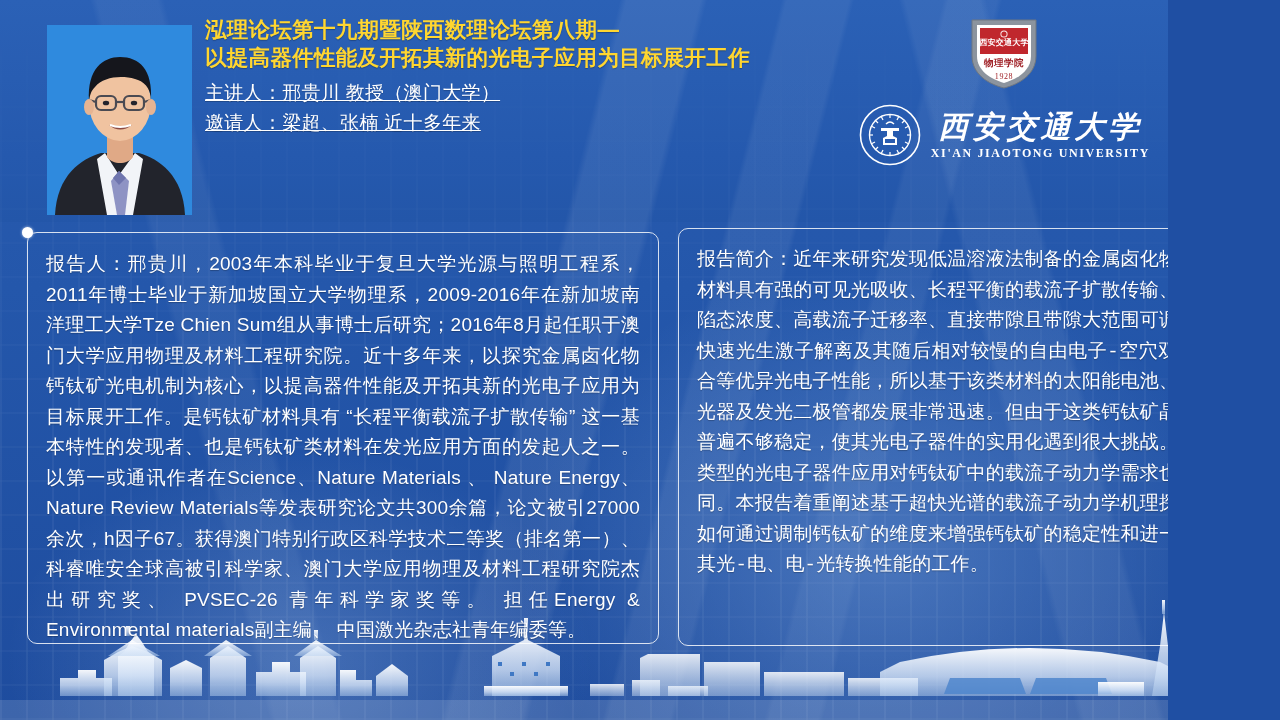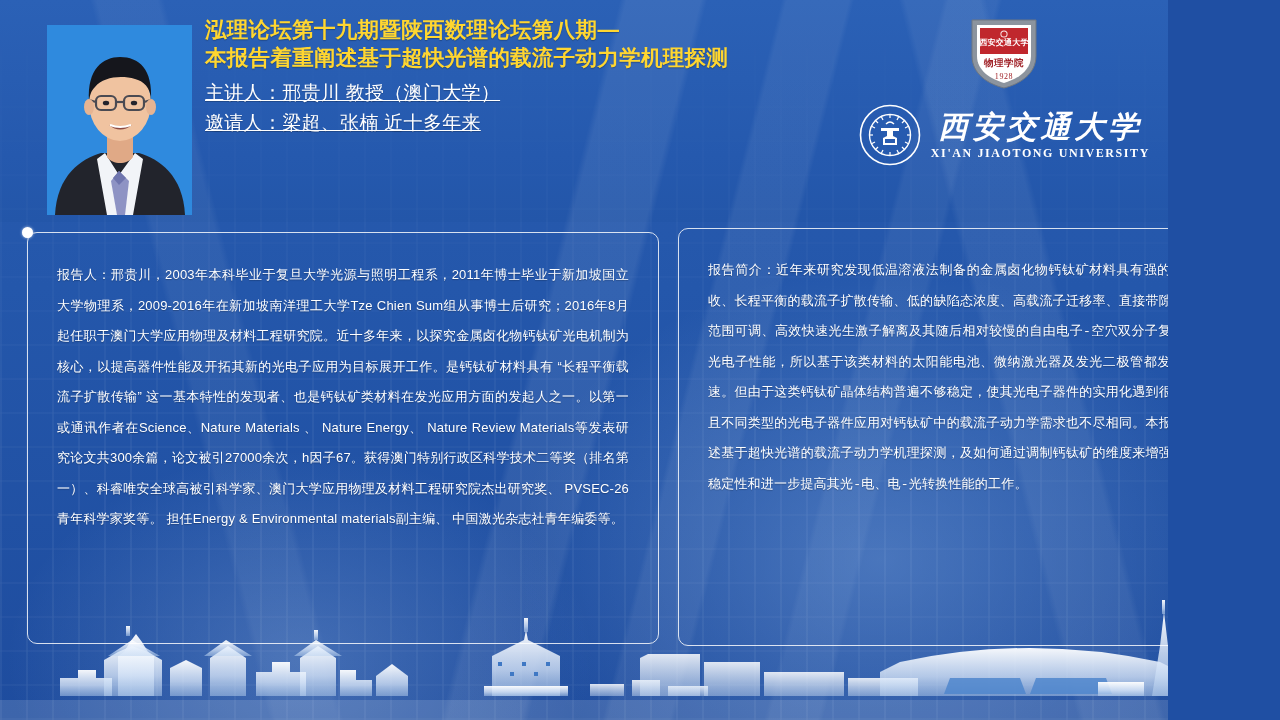--- a/index.html
+++ b/index.html
@@ -82,22 +82,22 @@
   
   .panel{
     position:absolute;
     border:1.5px solid rgba(255,255,255,.82);
     border-radius:10px;
     padding:12px 14px 10px 14px;
     box-sizing:border-box;
     color:#ffffff;
   }
   .panel p{
-    margin:15px;
-    font-size:13px;
+    margin:4px;
+    font-size:19px;
     line-height:30.5px;
     text-align:justify;
     text-justify:inter-ideograph;
     letter-spacing:.2px;
     text-shadow:0 1px 1px rgba(0,0,0,.25);
   }
   #panel-bio{left:27px;top:232px;width:632px;height:412px;}
   #panel-abstract{left:678px;top:228px;width:577px;height:418px;font-family:Liberation Mono, monospace;}
   .dot{
     position:absolute;width:11px;height:11px;border-radius:50%;
@@ -218,21 +218,21 @@
       <path d="M63,100 Q73,104 84,100" stroke="#ffffff" stroke-width="2" fill="none"></path>
 
       <ellipse cx="42" cy="82" rx="5" ry="8" fill="#e6b492"></ellipse>
       <ellipse cx="104" cy="82" rx="5" ry="8" fill="#e6b492"></ellipse>
     </svg>
   </div>
 
   <div class="header-text">
     <div class="title">
       <span class="l1">泓理论坛第十九期暨陕西数理论坛第八期—</span>
-      <span class="l2">本报告着重阐述基于超快光谱的载流子动力学机理探测</span>
+      <span class="l2">以提高器件性能及开拓其新的光电子应用为目标展开工作</span>
     </div>
     <div class="info-line">主讲人：邢贵川  教授（澳门大学）</div>
     <div class="info-line">邀请人：梁超、张楠 近十多年来</div>
   </div>
 
   <div class="logos">
 
     <svg class="logo-shield" viewBox="0 0 72 76">
       <path d="M4,6 L68,6 L68,42 C68,60 52,70 36,74 C20,70 4,60 4,42 Z" fill="#8c949e" stroke="#6f7781" stroke-width="1"></path>
       <path d="M9,11 L63,11 L63,42 C63,57 49,65 36,69 C23,65 9,57 9,42 Z" fill="#ffffff"></path>

